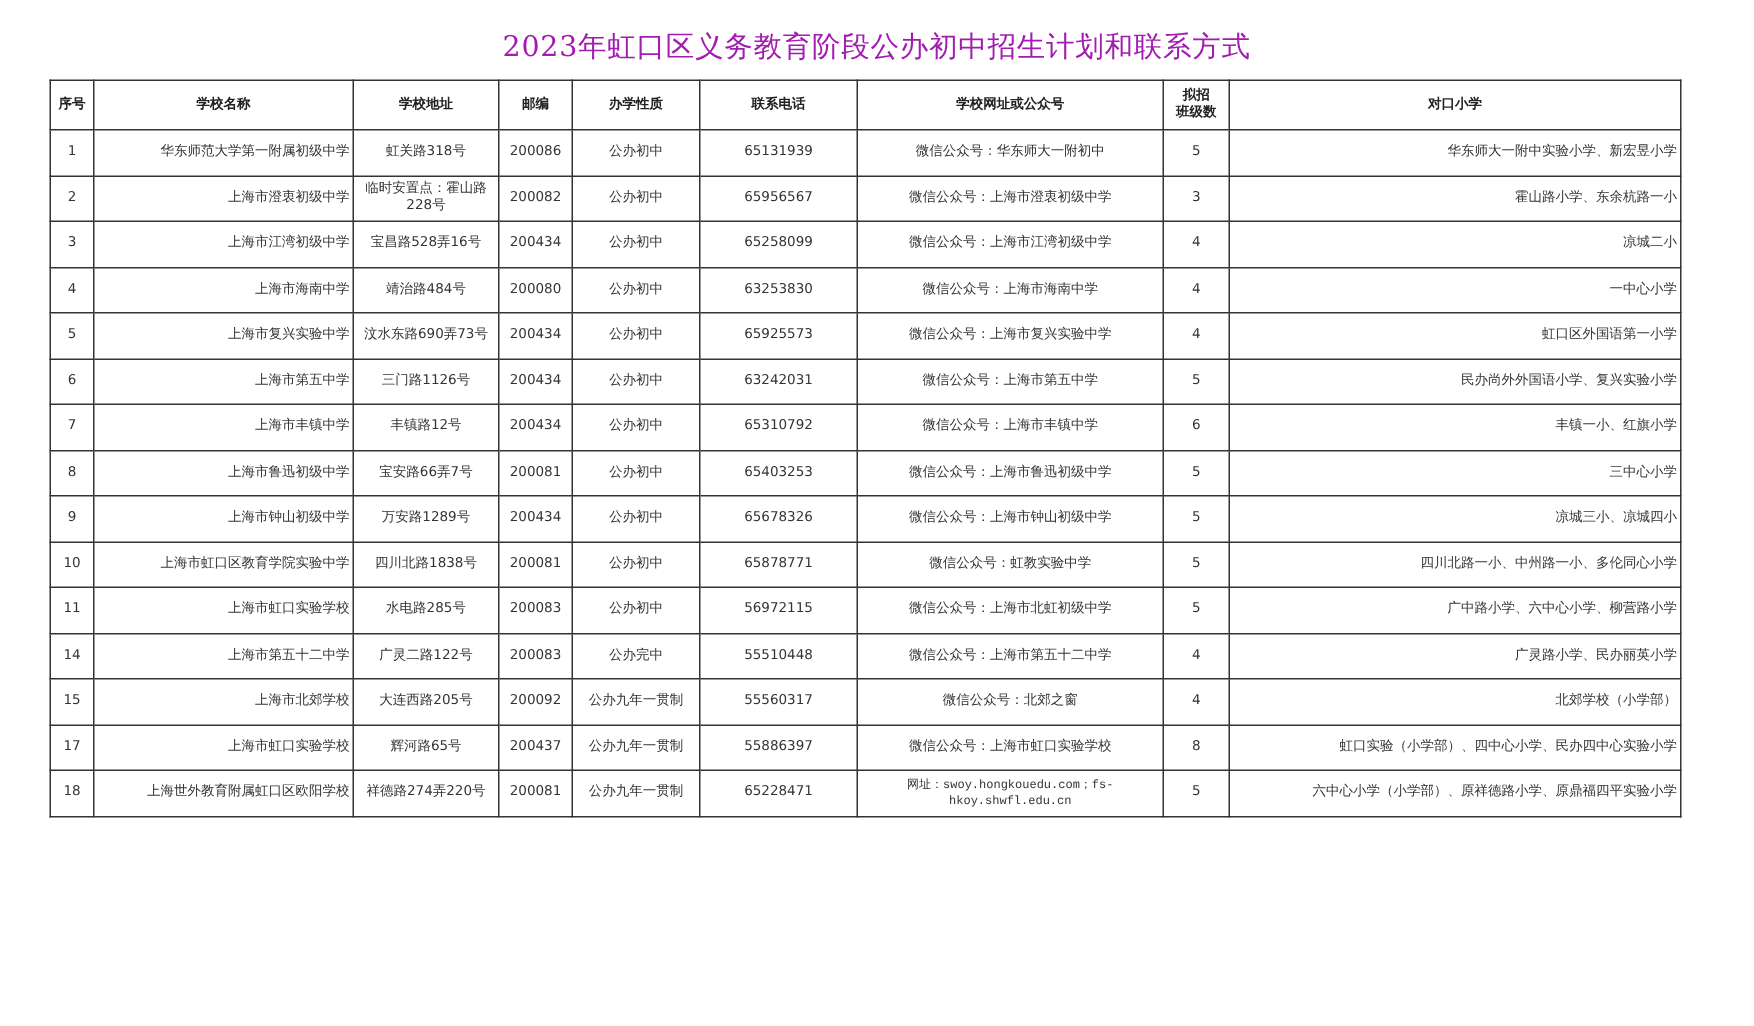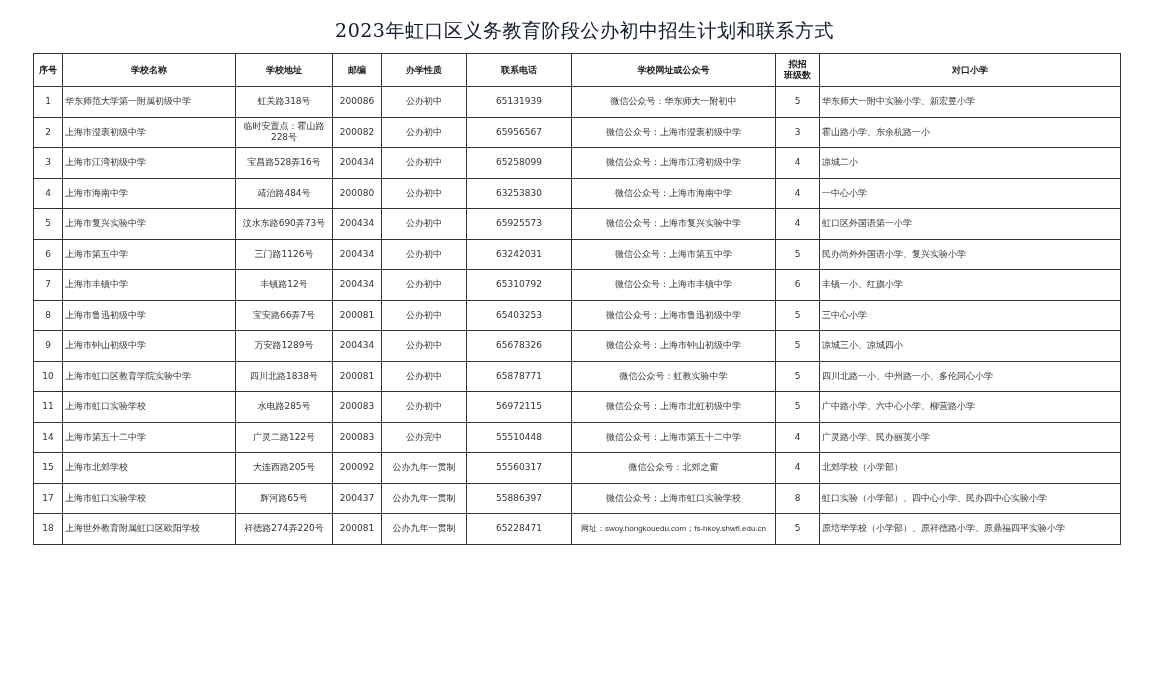--- a/index.html
+++ b/index.html
@@ -1,27 +1,27 @@
 <!DOCTYPE html>
 <html><head>
   <meta charset="utf-8">
   <style>
     html, body { margin: 0; padding: 0; background: #ffffff; }
     body { width: 1169px; height: 684px; position: relative; overflow: hidden;
            font-family: "DejaVu Sans", "Liberation Sans", sans-serif; color: #1a1a1a; }
     .title { position: absolute; top: 18px; left: 0; width: 1169px; text-align: center;
-             font-family: "DejaVu Serif", "Liberation Serif", serif; font-size: 19px; color: #0f172a; letter-spacing: 0.5px; }
+             font-family: "DejaVu Serif", "Liberation Serif", serif; font-size: 19px; color: #a21caf; letter-spacing: 0.5px; }
     table { position: absolute; top: 53px; left: 33px; border-collapse: collapse;
             table-layout: fixed; width: 1087px; }
     th, td { border: 1.6px solid #333; font-size: 9px; line-height: 11px; padding: 0 2px;
              color: #333; overflow: hidden; }
     th { height: 32px; font-weight: bold; text-align: center; color: #222; }
     td { height: 29.5px; text-align: center; }
-    td.left { text-align: left; padding-left: 2px; }
-    td.mono { font-family: Liberation Sans, sans-serif; font-size: 8px; text-align: center; }
+    td.left { text-align: right; padding-left: 2px; }
+    td.mono { font-family: Liberation Mono, monospace; font-size: 8px; text-align: center; }
   </style>
 </head>
 <body>
 
 <div class="title">2023年虹口区义务教育阶段公办初中招生计划和联系方式</div>
 
 <table>
   <colgroup>
     <col style="width:29px">
       <col style="width:173px">
@@ -204,16 +204,16 @@
       </tr>
       <tr>
         <td>18</td>
         <td class="left">上海世外教育附属虹口区欧阳学校</td>
         <td>祥德路274弄220号</td>
         <td>200081</td>
         <td>公办九年一贯制</td>
         <td>65228471</td>
         <td class="mono">网址：swoy.hongkouedu.com；fs-hkoy.shwfl.edu.cn</td>
         <td>5</td>
-        <td class="left">原培华学校（小学部）、原祥德路小学、原鼎福四平实验小学</td>
+        <td class="left">六中心小学（小学部）、原祥德路小学、原鼎福四平实验小学</td>
       </tr>
     </tbody>
 </table>
 
 </body></html>

